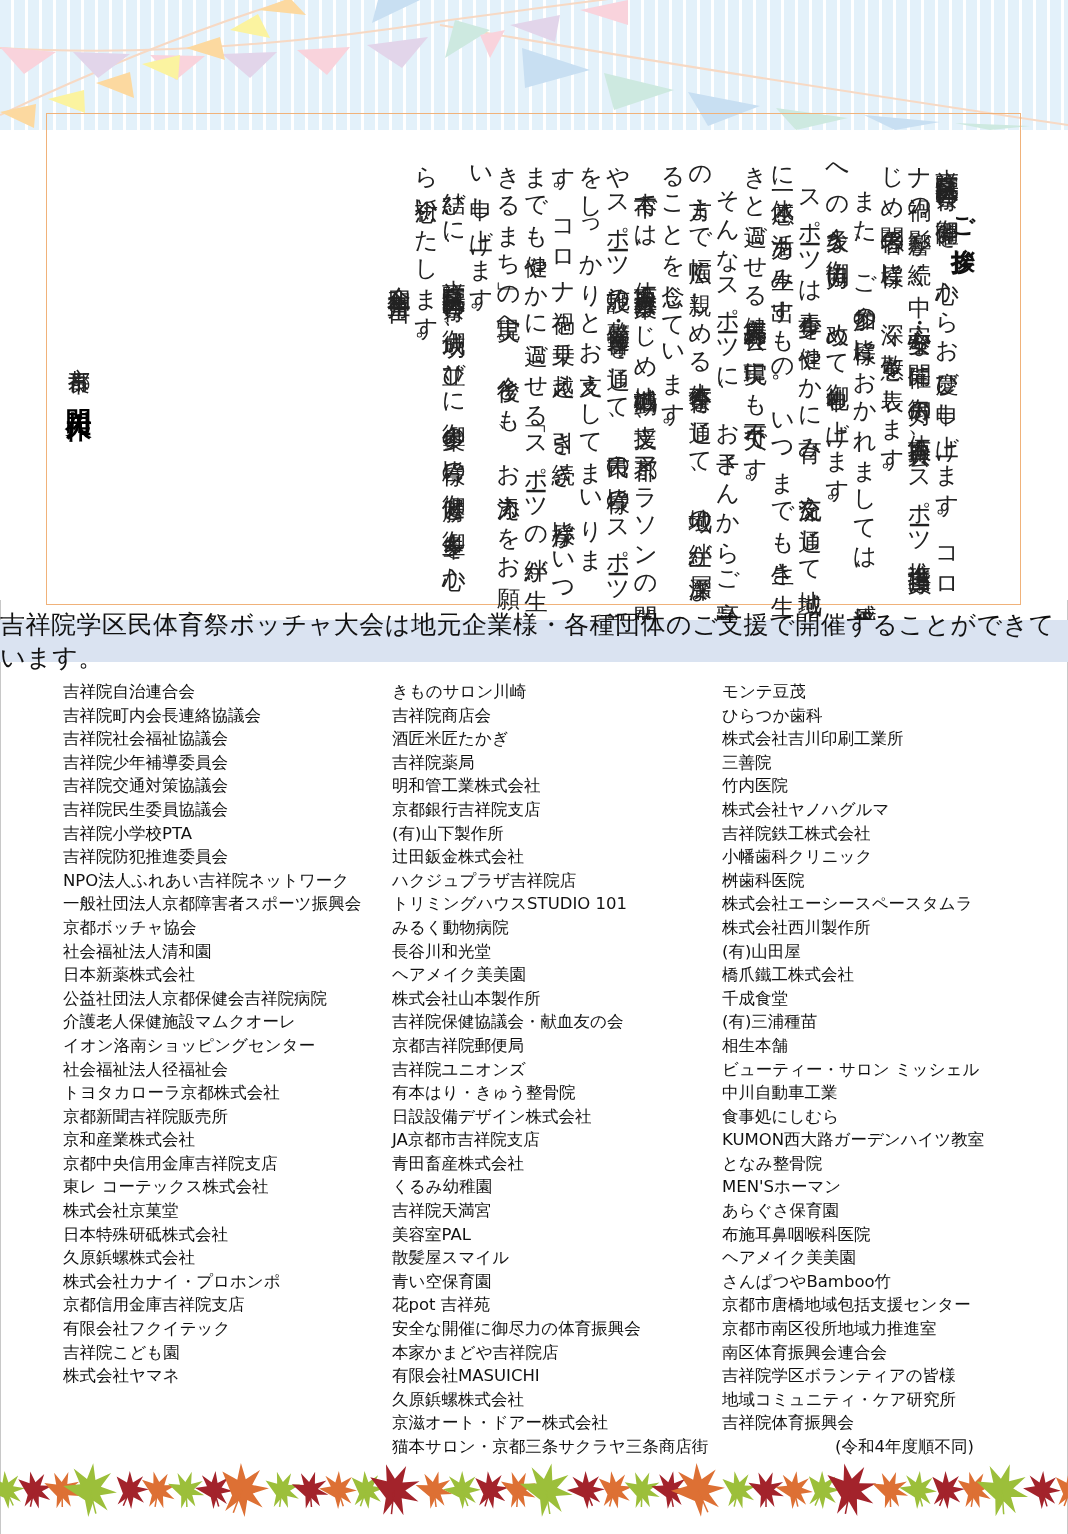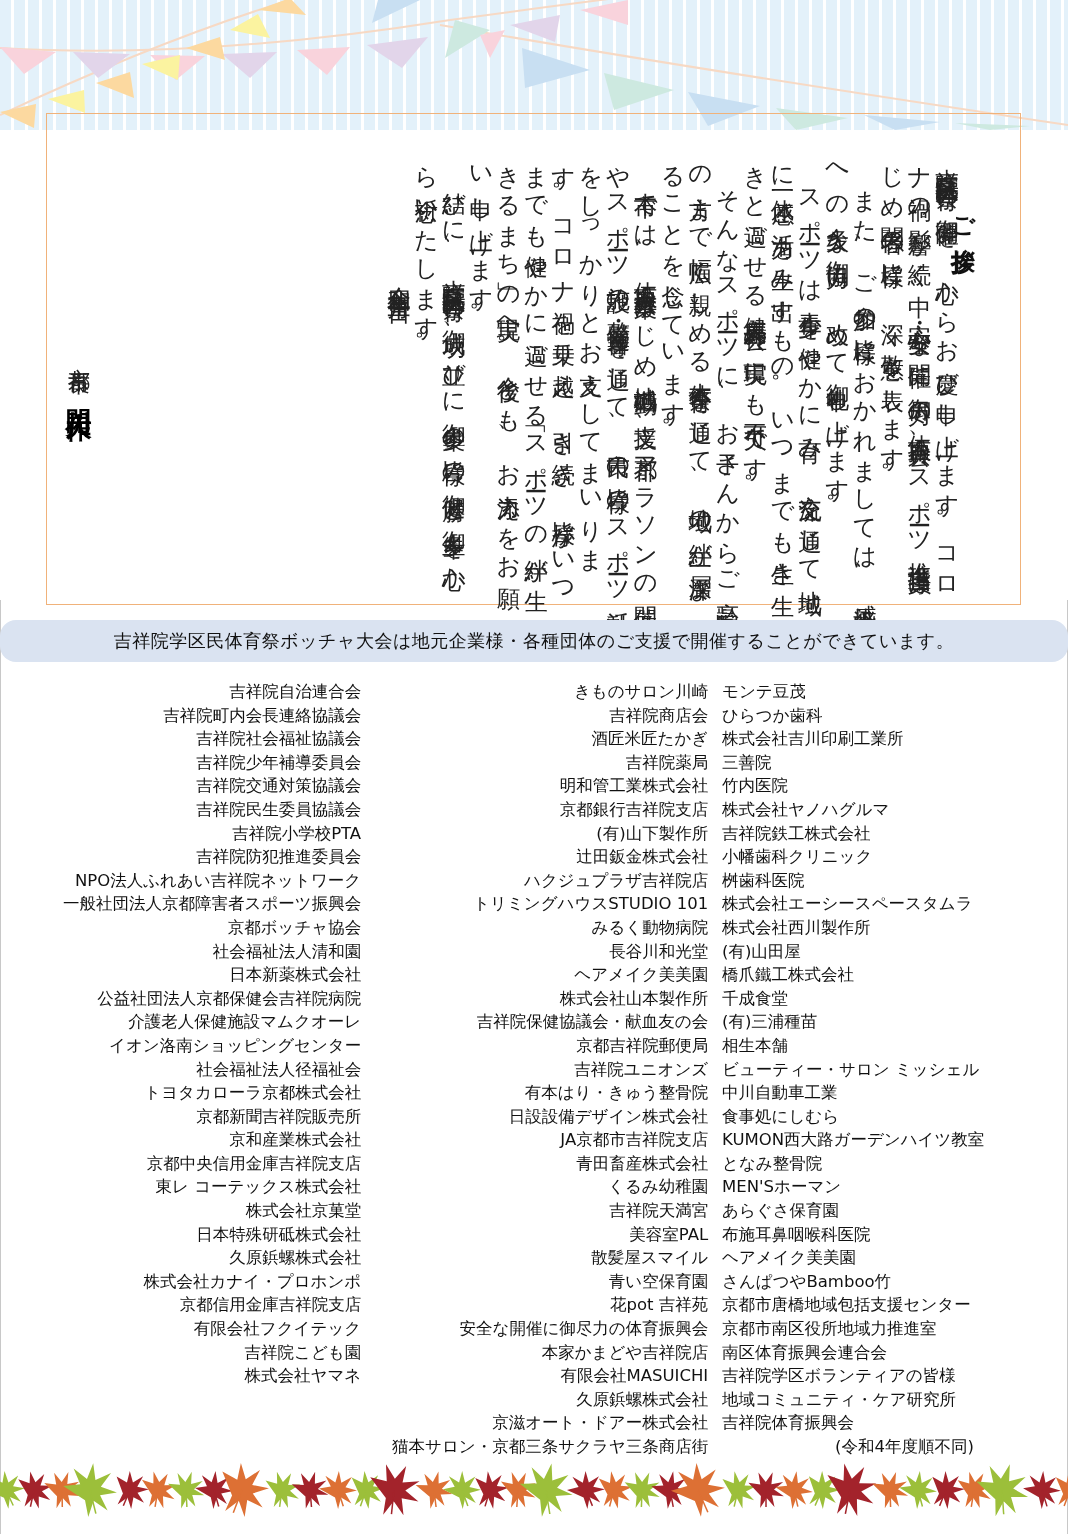--- a/index.html
+++ b/index.html
@@ -41,32 +41,32 @@
       font-size:22px; letter-spacing:2px; color:#222;
     }
     .signature .name {
       font-family:"DejaVu Sans", sans-serif; font-weight:bold; font-size:26px;
       margin-top:22px; display:inline-block; color:#000;
     }
     .banner {
       position:absolute; left:0; top:620px; width:1068px; height:42px;
       background:#dae3f1;
       display:flex; align-items:center; justify-content:center;
-      font-size:18px; color:#111; letter-spacing:0.5px;border-radius:16px;
+      font-size:25px; color:#111; letter-spacing:0.5px;
     }
     .sponsors {
       position:absolute; left:0; top:680px; width:1068px;
     }
     .col {
       position:absolute; top:0;
       font-size:16.5px; line-height:23.6px; color:#111;
     }
     .col div { white-space:nowrap; }
-    .col-1 { left:63px;text-align:right; }
-    .col-2 { left:392px;text-align:right; }
+    .col-1 { left:63px; }
+    .col-2 { left:392px; }
     .col-3 { left:722px; }
     .footnote { padding-left:113px; }
     .leaves { position:absolute; left:0; top:1462px; width:1068px; height:60px; }
     .side-line { position:absolute; top:600px; width:1px; height:934px; background:#c8c8c8; }
   </style>
 </head>
 <body>
 
 <div class="header-bg">
   <svg width="1068" height="130" viewBox="0 0 1068 130">

